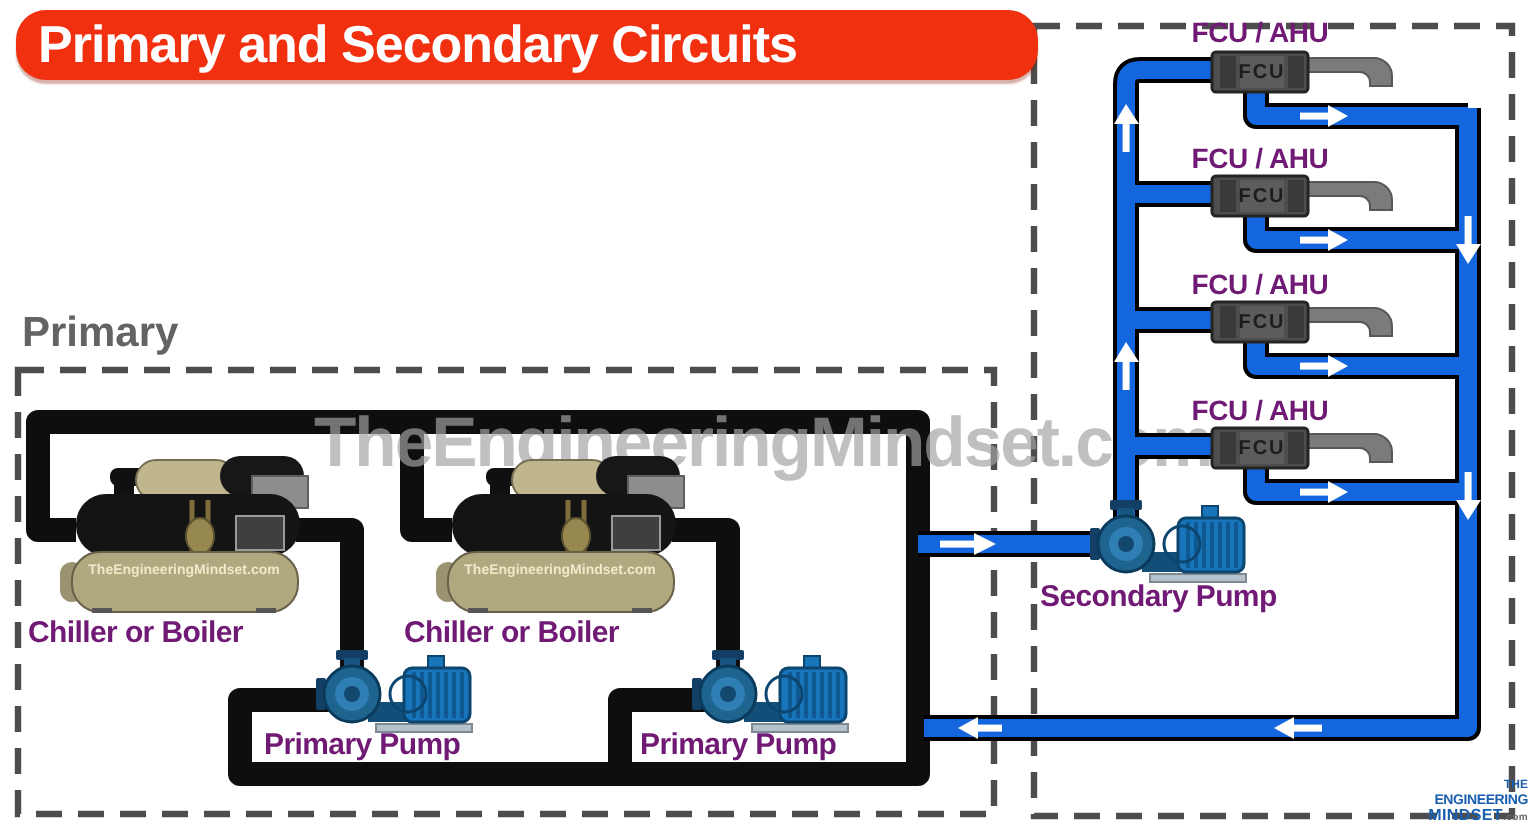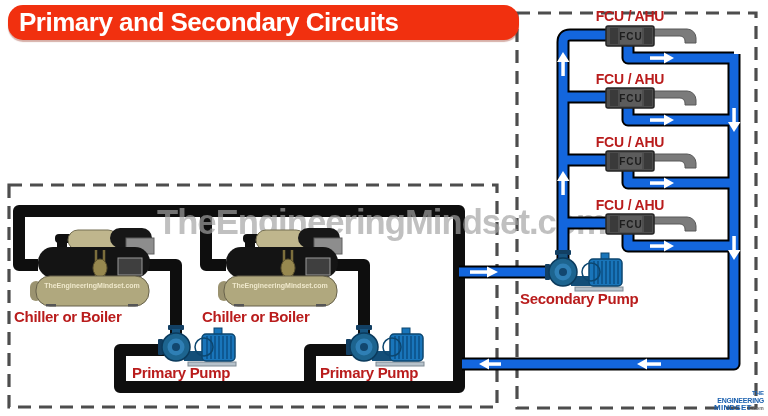--- a/index.html
+++ b/index.html
@@ -8,21 +8,21 @@
     background:#ffffff;font-family:"Liberation Sans", sans-serif;
   }
   #stage svg{position:absolute;left:0;top:0;}
   #base-layer{z-index:1;}
   .watermark{
     position:absolute;left:157px;top:202px;z-index:2;
     font-size:35px;font-weight:bold;color:#a3a3a3;opacity:.68;
     letter-spacing:-1px;white-space:nowrap;transform:scaleX(.99);transform-origin:left top;
   }
   #over-layer{z-index:3;}
-  .lbl{position:absolute;z-index:4;color:#b91c1c;font-weight:bold;white-space:nowrap;}
+  .lbl{position:absolute;z-index:4;color:#701a75;font-weight:bold;white-space:nowrap;}
   .zone-lbl{font-size:21px;color:#636363;letter-spacing:0px;}
   .dev-lbl{font-size:15px;text-align:left;letter-spacing:-0.3px;}
   .fcu-lbl{font-size:14px;text-align:center;letter-spacing:-0.2px;}
   .banner{
     position:absolute;left:8px;top:5px;width:511px;height:35px;z-index:5;
     background:#f1300f;border-radius:15px;color:#ffffff;font-weight:bold;
     font-size:26px;line-height:35px;padding-left:11px;box-sizing:border-box;
     letter-spacing:-0.5px;box-shadow:0 2px 1px rgba(140,30,10,.35);
   }
   .chiller-text{
@@ -186,20 +186,21 @@
     <use href="#pump-def" x="346" y="325"></use>
     <use href="#pump-def" x="545" y="250"></use>
     <use href="#fcu-def" x="606" y="26"></use>
     <use href="#fcu-def" x="606" y="88"></use>
     <use href="#fcu-def" x="606" y="151"></use>
     <use href="#fcu-def" x="606" y="214"></use>
   </svg>
 
   <div class="banner">Primary and Secondary Circuits</div>
 
+  <div class="lbl zone-lbl" style="left:11px;top:155px;">Primary</div>
 
   <div class="lbl dev-lbl" style="left:14px;top:308px;width:160px;">Chiller or Boiler</div>
   <div class="lbl dev-lbl" style="left:202px;top:308px;width:160px;">Chiller or Boiler</div>
   <div class="lbl dev-lbl" style="left:132px;top:364px;width:140px;">Primary Pump</div>
   <div class="lbl dev-lbl" style="left:320px;top:364px;width:140px;">Primary Pump</div>
   <div class="lbl dev-lbl" style="left:520px;top:290px;width:150px;">Secondary Pump</div>
 
   <div class="lbl fcu-lbl" style="left:565px;top:8px;width:130px;">FCU / AHU</div>
   <div class="lbl fcu-lbl" style="left:565px;top:71px;width:130px;">FCU / AHU</div>
   <div class="lbl fcu-lbl" style="left:565px;top:134px;width:130px;">FCU / AHU</div>

